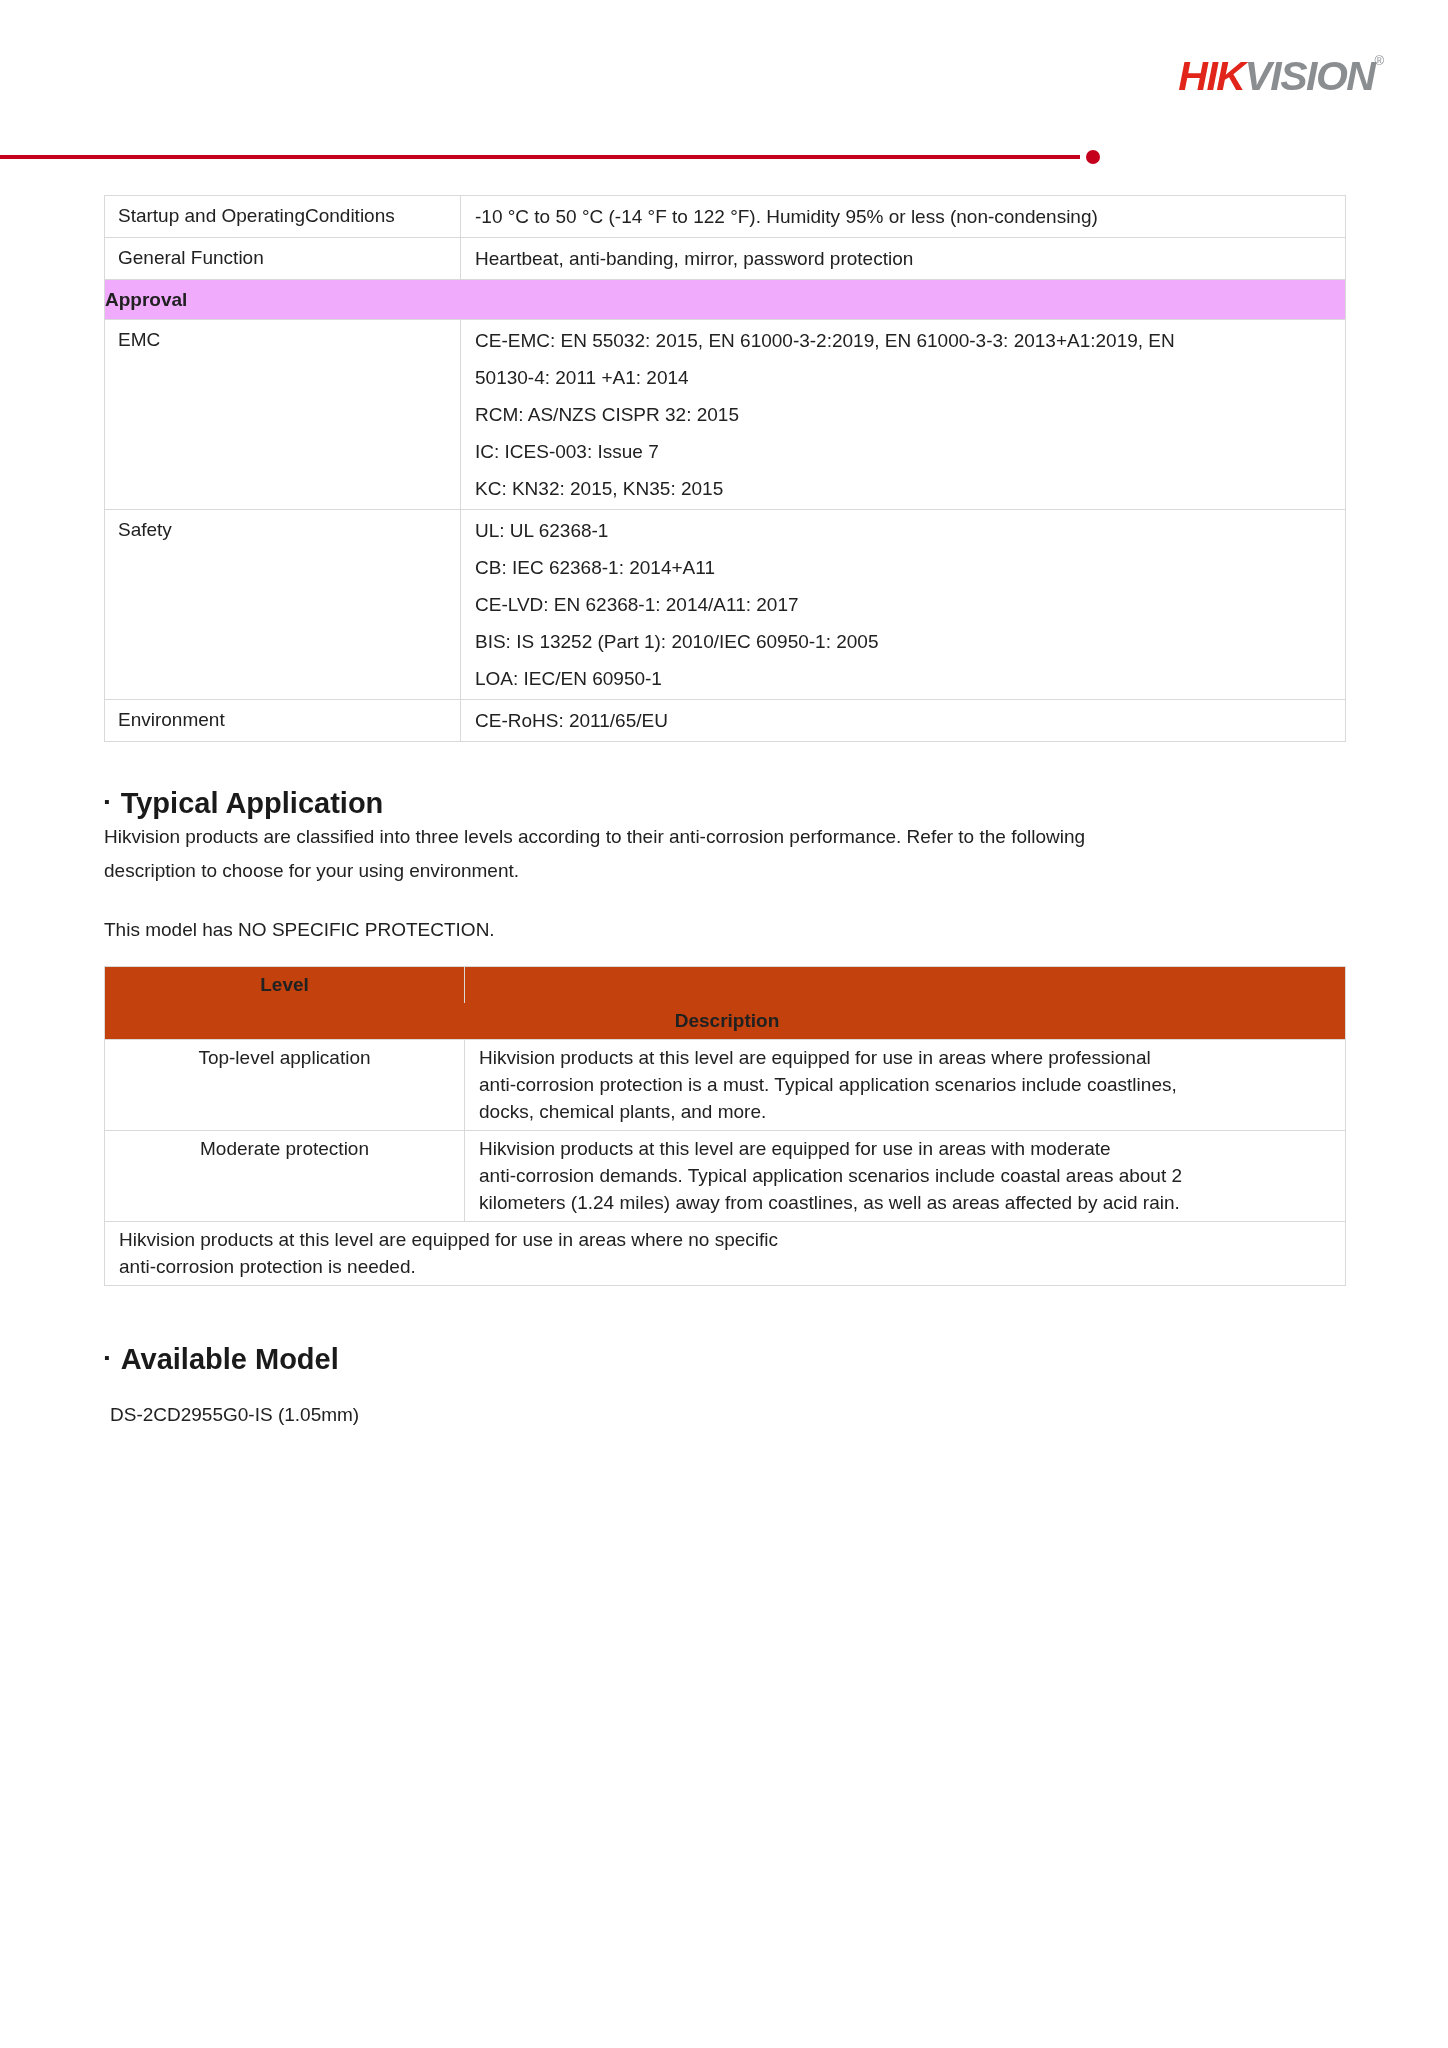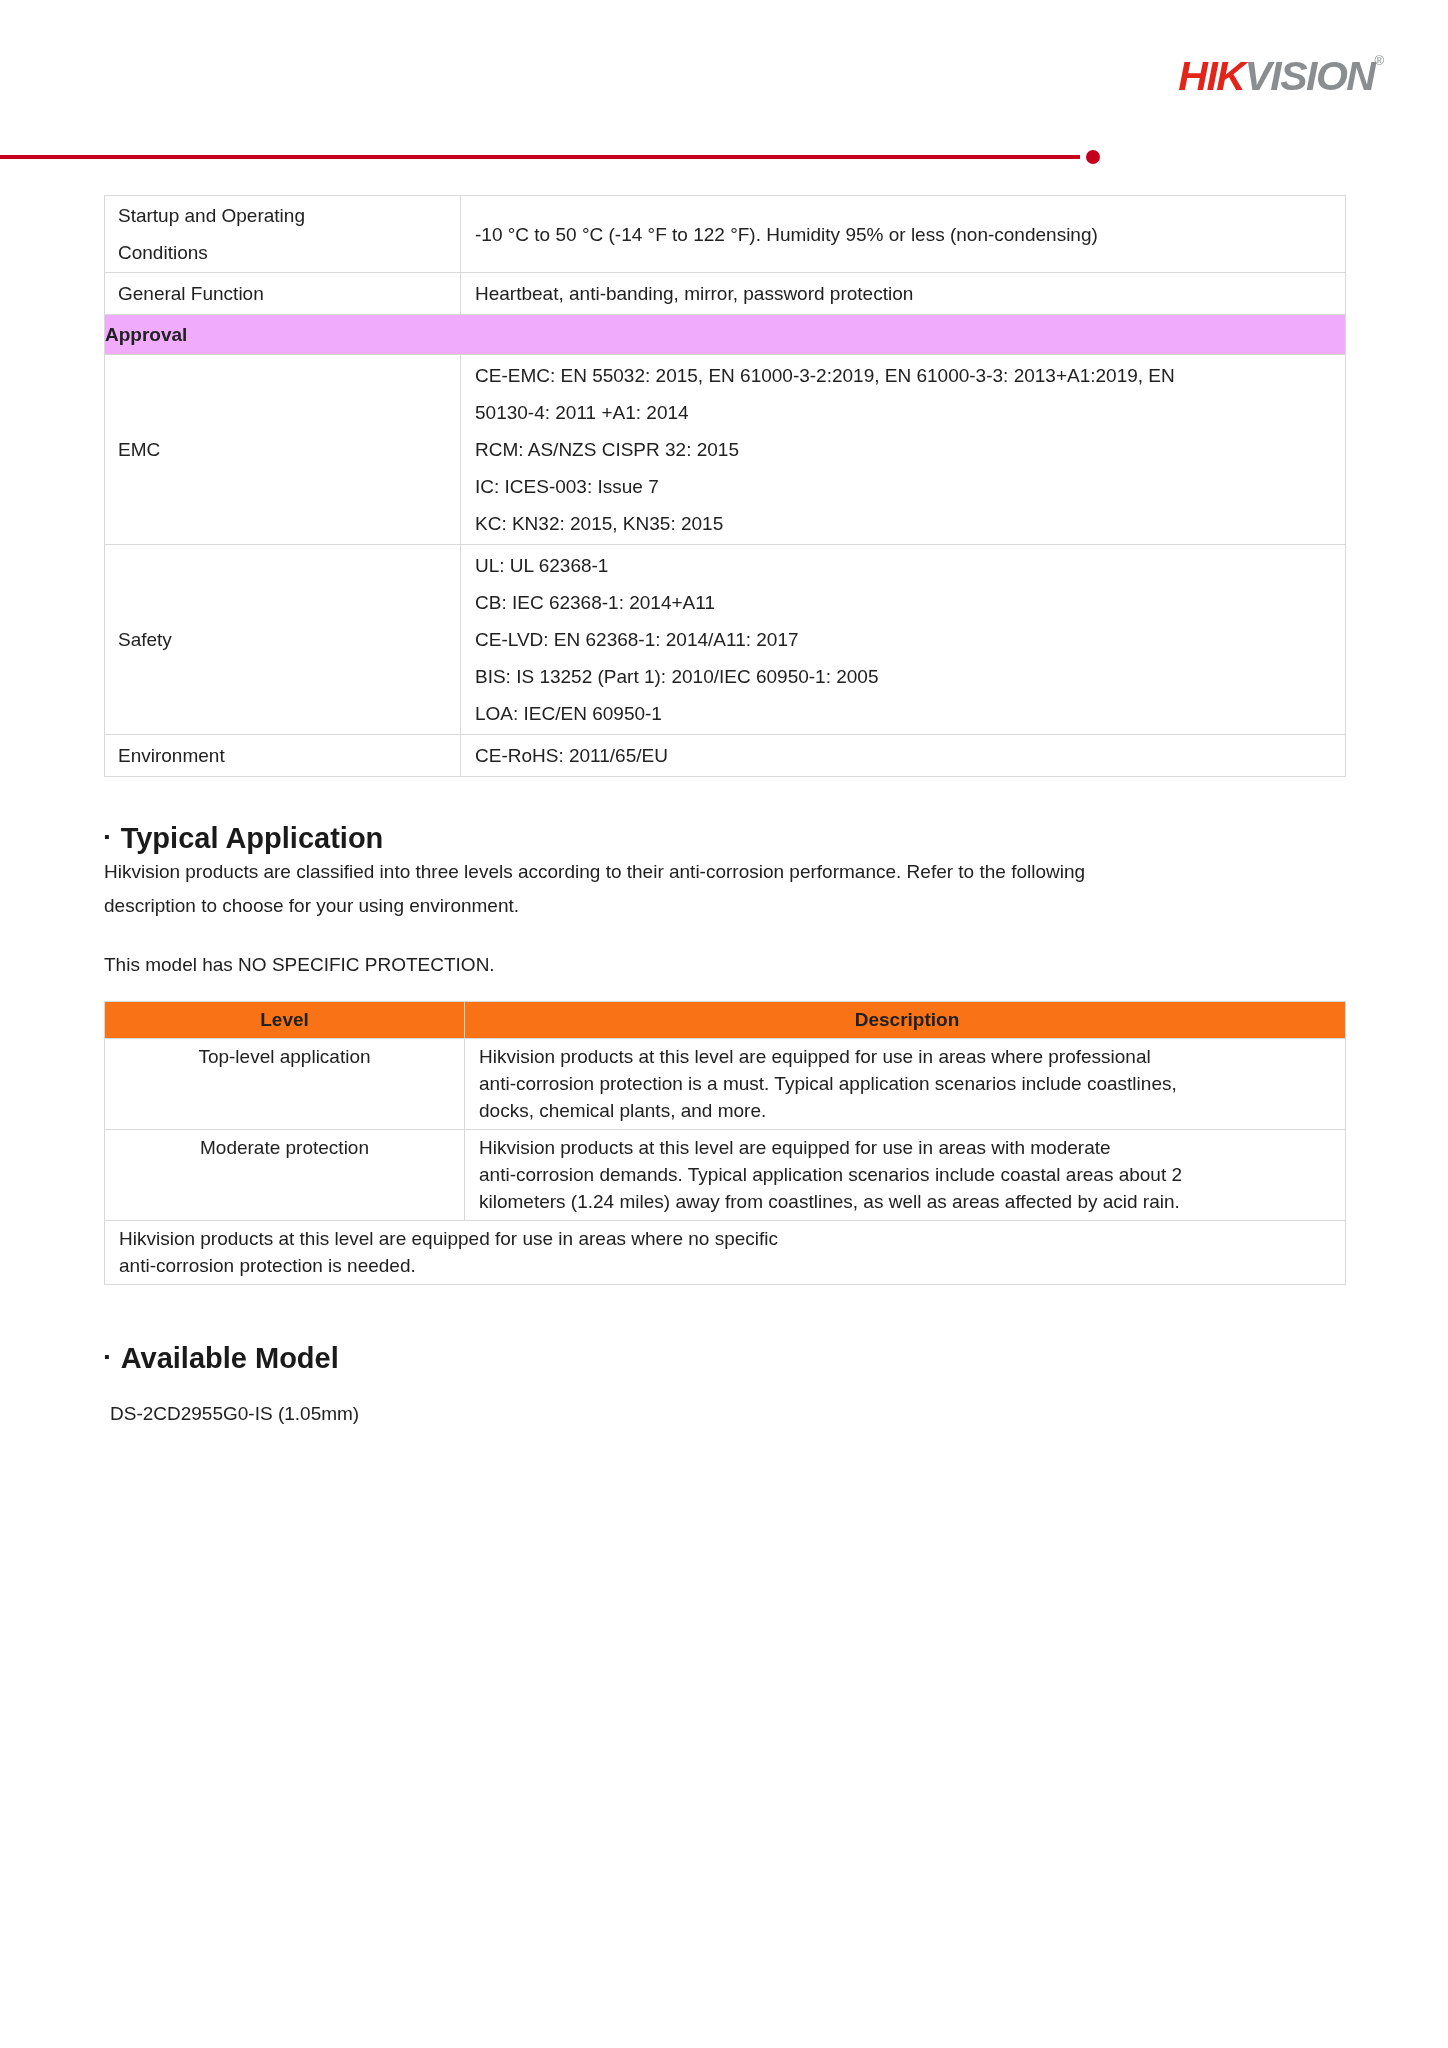--- a/index.html
+++ b/index.html
@@ -75,22 +75,20 @@
     display: flex;
     align-items: center;
     border-top: 1px solid #d9d9d9;
   }
   .srow:first-child { border-top: none; }
   .cell { line-height: 37px; }
   .cell.label {
     width: 356px;
     align-self: stretch;
     display: flex;
-    flex-direction: column;
-    justify-content: center;
     padding: 1px 20px 1px 13px;
     border-right: 1px solid #d9d9d9;
   }
   .cell.value {
     flex: 1;
     padding: 2px 10px 2px 14px;
   }
   .srow.section {
     display: block;
     background: #f0abfc;
@@ -141,21 +139,21 @@
     text-align: center;
     padding: 4px 8px 5px;
     line-height: 27px;
     border-right: 1px solid #d9d9d9;
   }
   .acell-desc {
     flex: 1;
     padding: 4px 10px 5px 14px;
     line-height: 27px;
   }
-  .arow.ahead { background: #f97316; font-weight: bold; }
+  .arow.ahead { background: #c2410c; font-weight: bold; flex-direction: column; }
   .arow.ahead .acell-desc { text-align: center; }
 
   
   .sec-heading.model-heading { margin-top: 56px; }
   .models {
     margin-top: 20px;
     padding-left: 6px;
     font-size: 19px;
     line-height: 37px;
   }

